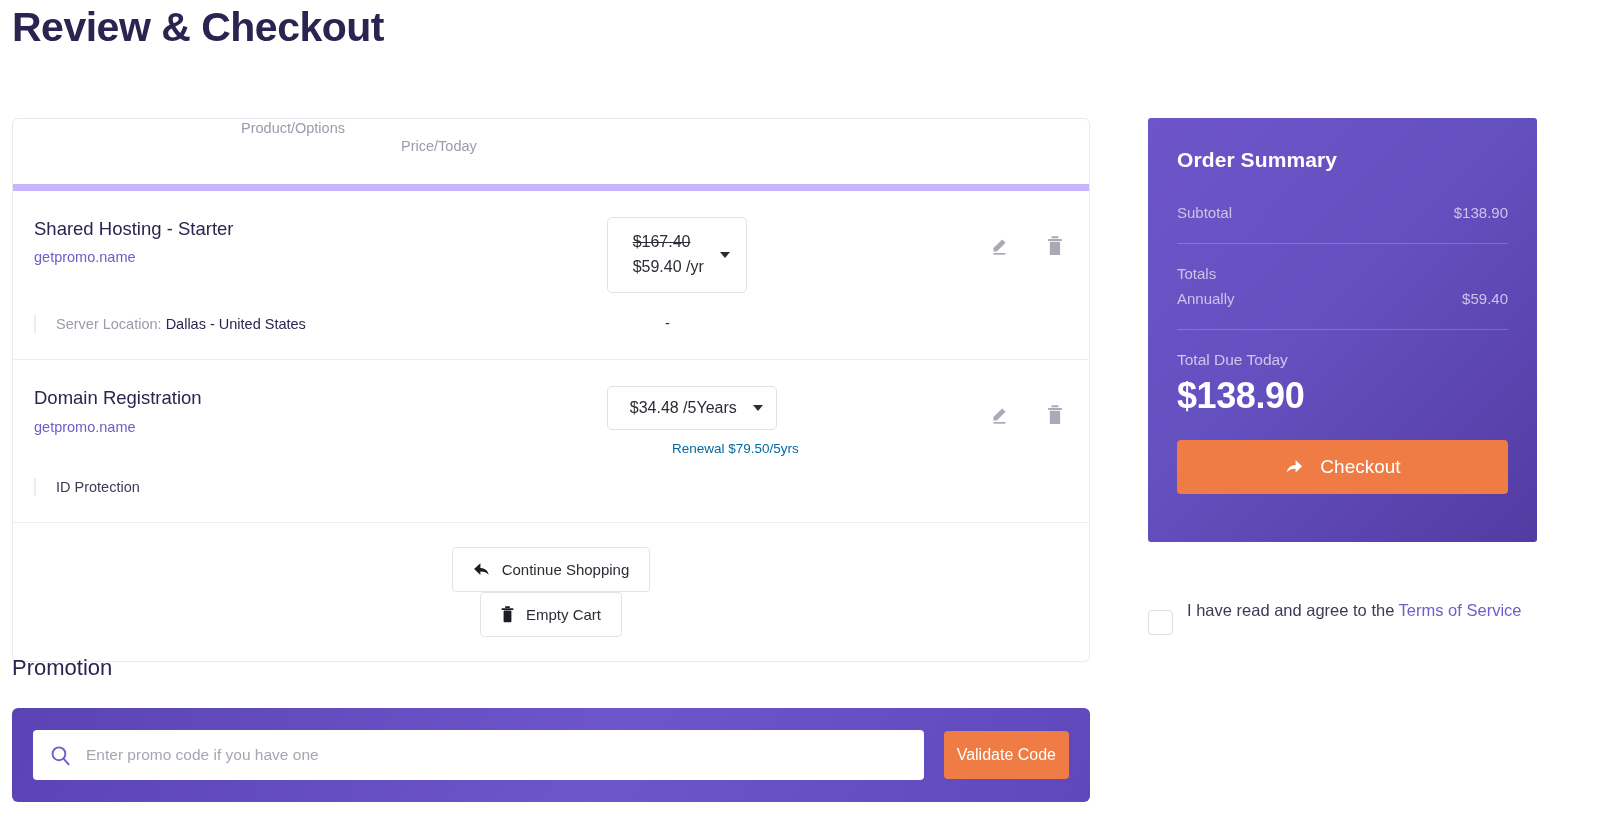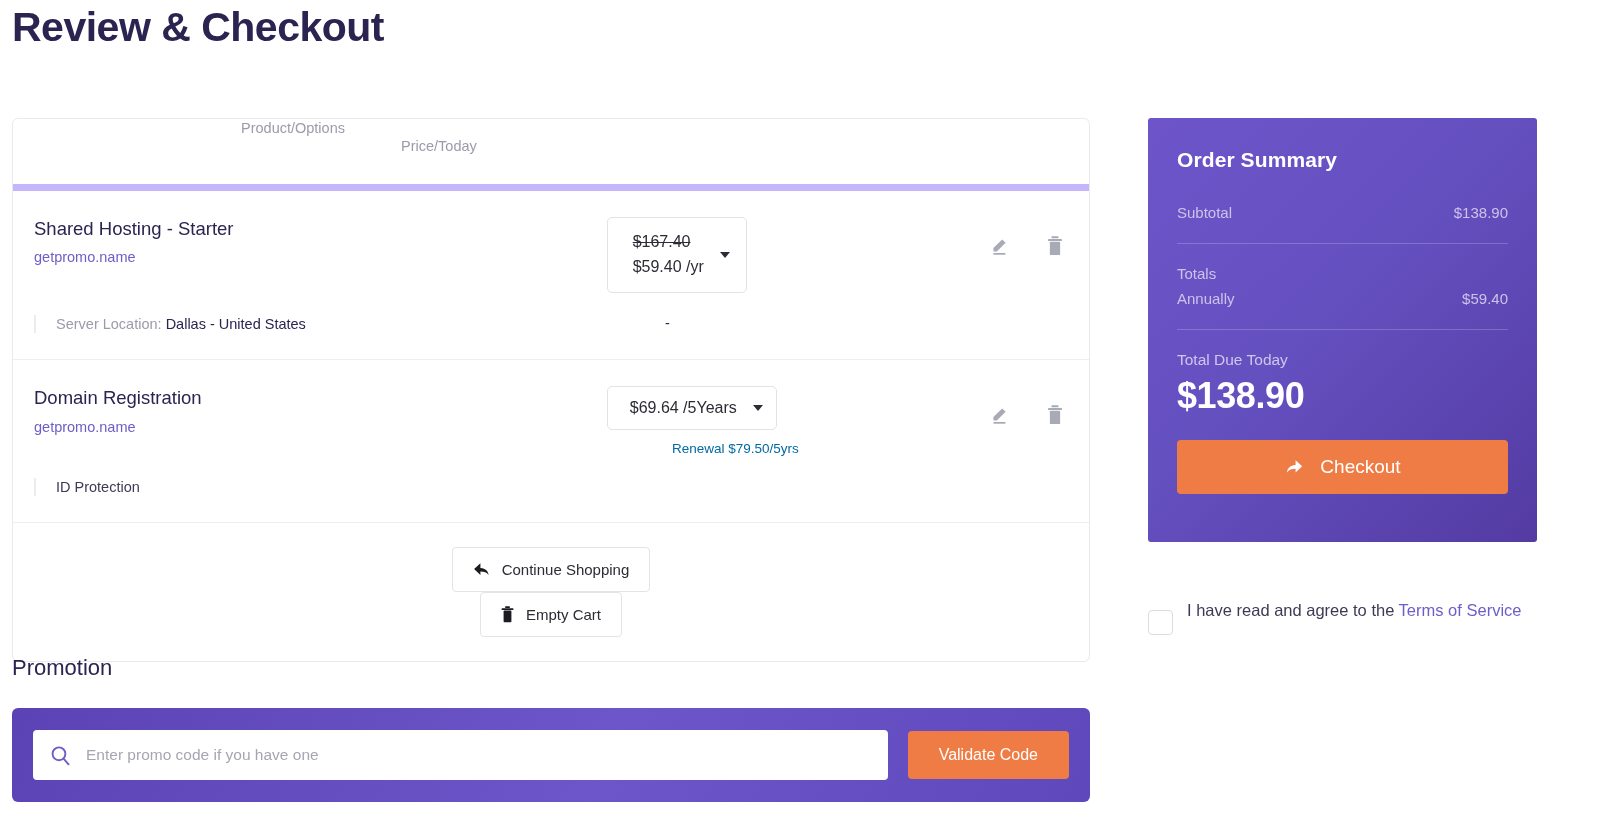--- a/index.html
+++ b/index.html
@@ -232,21 +232,21 @@
   }
   .promo-input::placeholder { color: #a6a6b2; }
   .orange-btn {
     background: #ef7c45;
     border: none;
     border-radius: 4px;
     color: #fff;
     font-family: "Liberation Sans", sans-serif;
     font-size: 16px;
     font-weight: 400;
-    padding: 15px 31px;
+    padding: 15px 13px;
     cursor: pointer;
   }
 
   
   .summary {
     position: absolute;
     left: 1148px;
     top: 118px;
     width: 389px;
     background: linear-gradient(135deg, #6d55c9 0%, #6550c0 45%, #533ba2 100%);
@@ -394,21 +394,21 @@
       <div class="option-value">-</div>
     </div>
 
     <div class="cart-row divider-top">
       <div class="prod-cell">
         <div class="prod-name">Domain Registration</div>
         <div class="prod-domain">getpromo.name</div>
       </div>
       <div class="price-cell">
         <div class="price-select">
-          <span class="price-single">$69.64 /5Years</span>
+          <span class="price-single">$34.48 /5Years</span>
           <span class="caret"></span>
         </div>
         <div class="renewal">Renewal $79.50/5yrs</div>
       </div>
       <div class="actions-cell">
         <span class="icon-btn">
           <svg width="22" height="22" viewBox="0 0 24 24" fill="none">
             <path d="M15.5 4.8l3.7 3.7L9.6 18H5.9v-3.7z" fill="#a8aab5"></path>
             <rect x="6" y="19.6" width="13" height="1.9" fill="#a8aab5"></rect>
           </svg>

